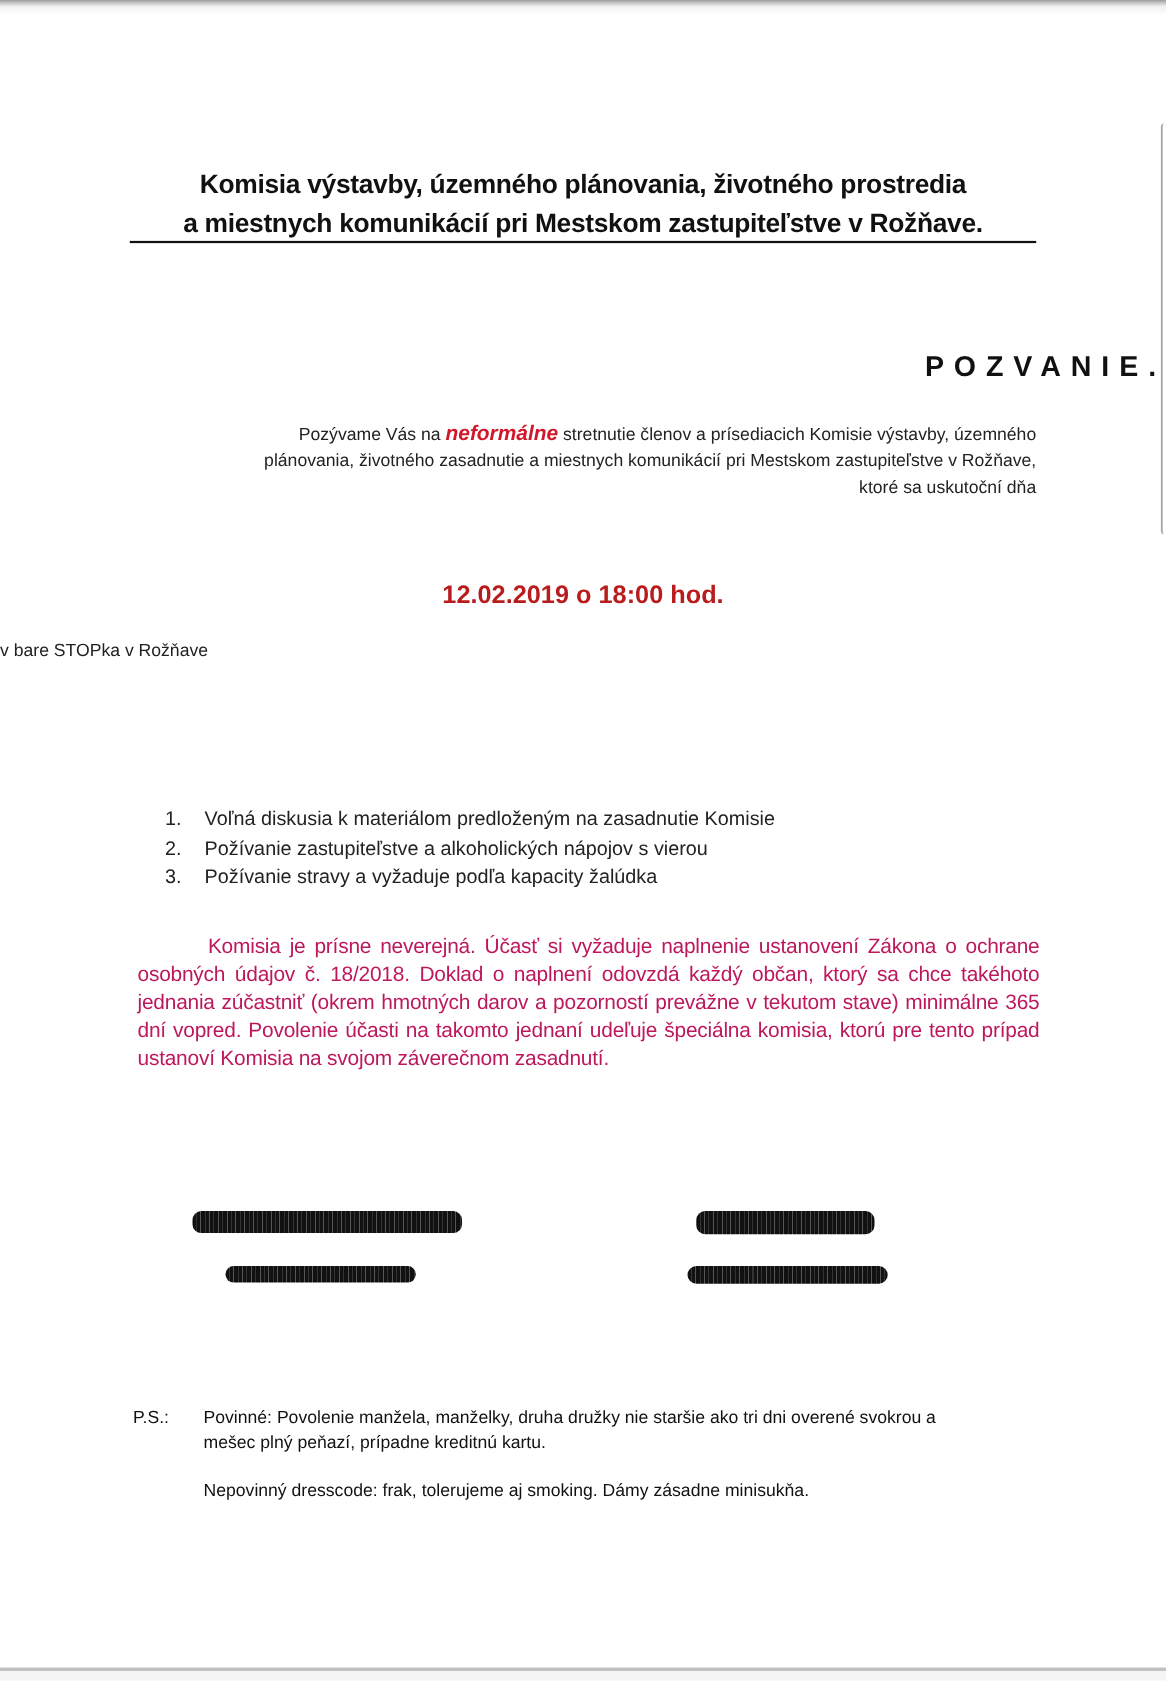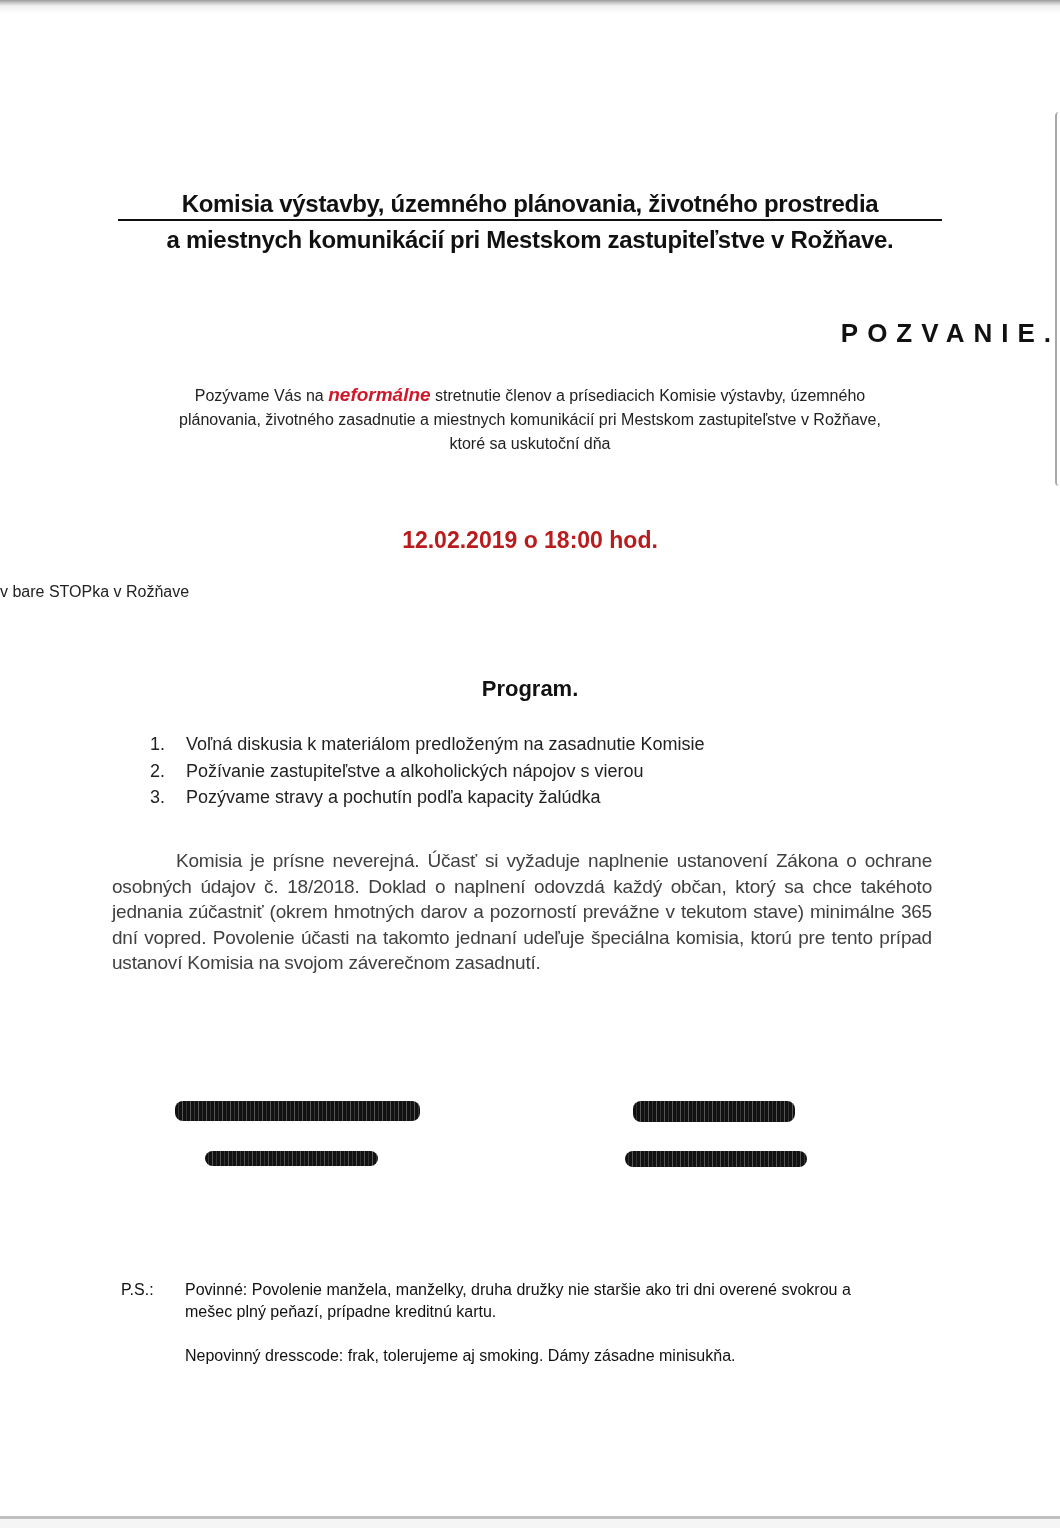--- a/index.html
+++ b/index.html
@@ -31,37 +31,36 @@
       position: absolute; left: 0; top: 0; width: 1060px; height: 1516px;
     }
     .header {
       position: absolute; left: 118px; top: 150px; width: 824px;
       text-align: center;
       font-weight: bold;
       font-size: 24px;
       line-height: 36px;
       letter-spacing: -0.3px;
       color: #111;
-      margin-top: 36px;
     }
     .header-rule {
       position: absolute; left: 118px; top: 219px; width: 824px; height: 0;
       border-top: 2px solid #111;
     }
     .title {
       position: absolute; left: 0; top: 318px; width: 1060px;
       text-align: right;
       font-weight: bold;
       font-size: 26px;
       letter-spacing: 9px;
       color: #111;
     }
     .intro {
       position: absolute; left: 118px; top: 383px; width: 824px;
-      text-align: center;
+      text-align: right;
       font-size: 16px;
       line-height: 24px;
       color: #222;
     }
     .intro .emph {
       color: #d0182a;
       font-weight: bold;
       font-style: italic;
       font-size: 19px;
     }
@@ -88,26 +87,26 @@
     .program-list {
       position: absolute; left: 150px; top: 731px; width: 760px;
       list-style: none;
       font-size: 18px;
       line-height: 26.5px;
       color: #222;
     }
     .program-list li { display: flex; }
     .program-list .num { width: 36px; flex: none; }
     .body-text {
-      position: absolute; left: 112px; top: 848px; width: 820px;
+      position: absolute; left: 125px; top: 848px; width: 820px;
       font-family: "Liberation Sans", sans-serif;
       font-size: 19px;
       line-height: 25.5px;
       text-align: justify;
-      color: #404040;
+      color: #be185d;
       letter-spacing: -0.2px;
     }
     .body-text .indent { display: inline-block; width: 64px; }
     .sig {
       position: absolute;
       height: 16px;
       border-radius: 8px;
       background: #111;
       filter: blur(0.6px);
     }
@@ -140,33 +139,32 @@
 
   <div class="intro">
     <div><span>Pozývame Vás na </span><span class="emph">neformálne</span><span> stretnutie členov a prísediacich Komisie výstavby, územného</span></div>
     <div>plánovania, životného zasadnutie a miestnych komunikácií pri Mestskom zastupiteľstve v Rožňave,</div>
     <div>ktoré sa uskutoční dňa</div>
   </div>
 
   <div class="date">12.02.2019 o 18:00 hod.</div>
   <div class="venue">v bare STOPka v Rožňave</div>
 
-  <div class="program-title">Program.</div>
   <ol class="program-list">
     <li>
       <span class="num">1.</span>
       <span>Voľná diskusia k materiálom predloženým na zasadnutie Komisie</span>
     </li>
     <li>
       <span class="num">2.</span>
       <span>Požívanie zastupiteľstve a alkoholických nápojov s vierou</span>
     </li>
     <li>
       <span class="num">3.</span>
-      <span>Pozývame stravy a pochutín podľa kapacity žalúdka</span>
+      <span>Požívanie stravy a vyžaduje podľa kapacity žalúdka</span>
     </li>
   </ol>
 
   <div class="body-text"><span class="indent"></span><span>Komisia je prísne neverejná. Účasť si vyžaduje naplnenie ustanovení Zákona o ochrane osobných údajov č. 18/2018. Doklad o naplnení odovzdá každý občan, ktorý sa chce takéhoto jednania zúčastniť (okrem hmotných darov a pozorností prevážne v tekutom stave) minimálne 365 dní vopred. Povolenie účasti na takomto jednaní udeľuje špeciálna komisia, ktorú pre tento prípad ustanoví Komisia na svojom záverečnom zasadnutí.</span></div>
 
   <div class="sig noise" style="left:175px; top:1101px; width:245px; height:20px;"></div>
   <div class="sig noise" style="left:205px; top:1151px; width:173px; height:15px;"></div>
   <div class="sig noise" style="left:633px; top:1101px; width:162px; height:21px;"></div>
   <div class="sig noise" style="left:625px; top:1151px; width:182px; height:16px;"></div>
 

